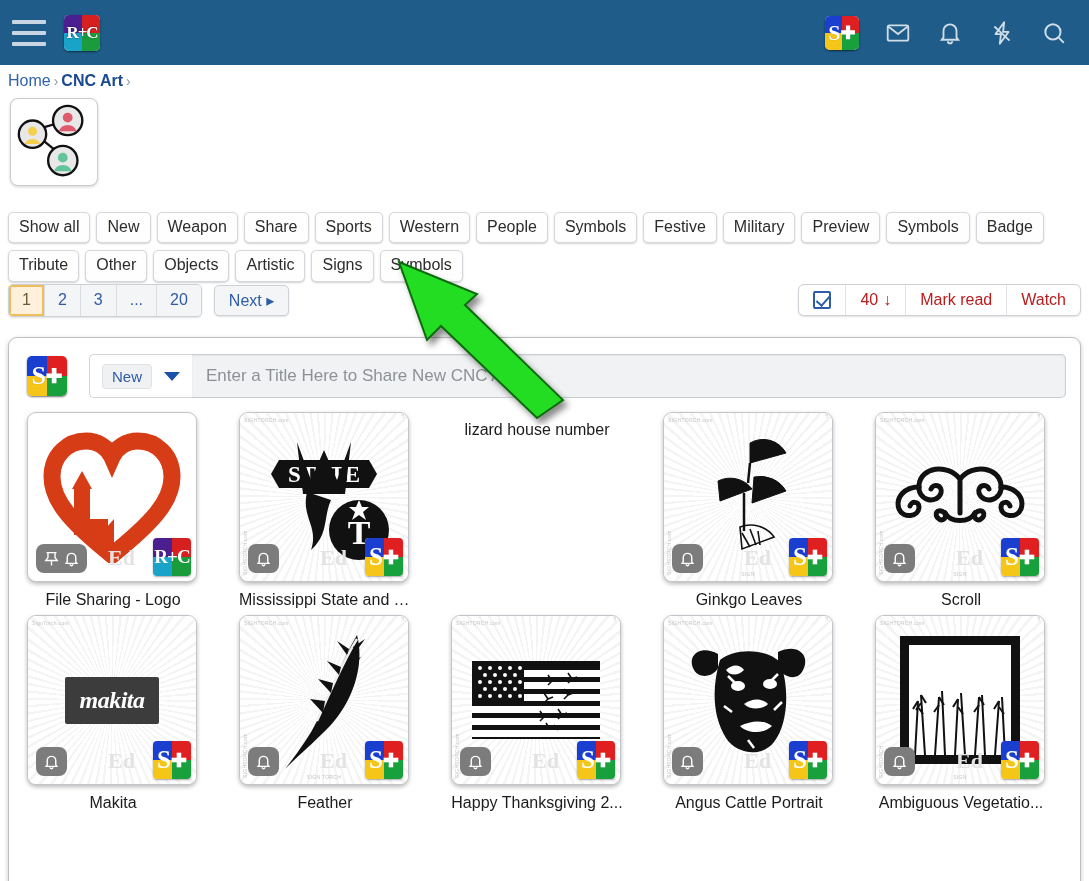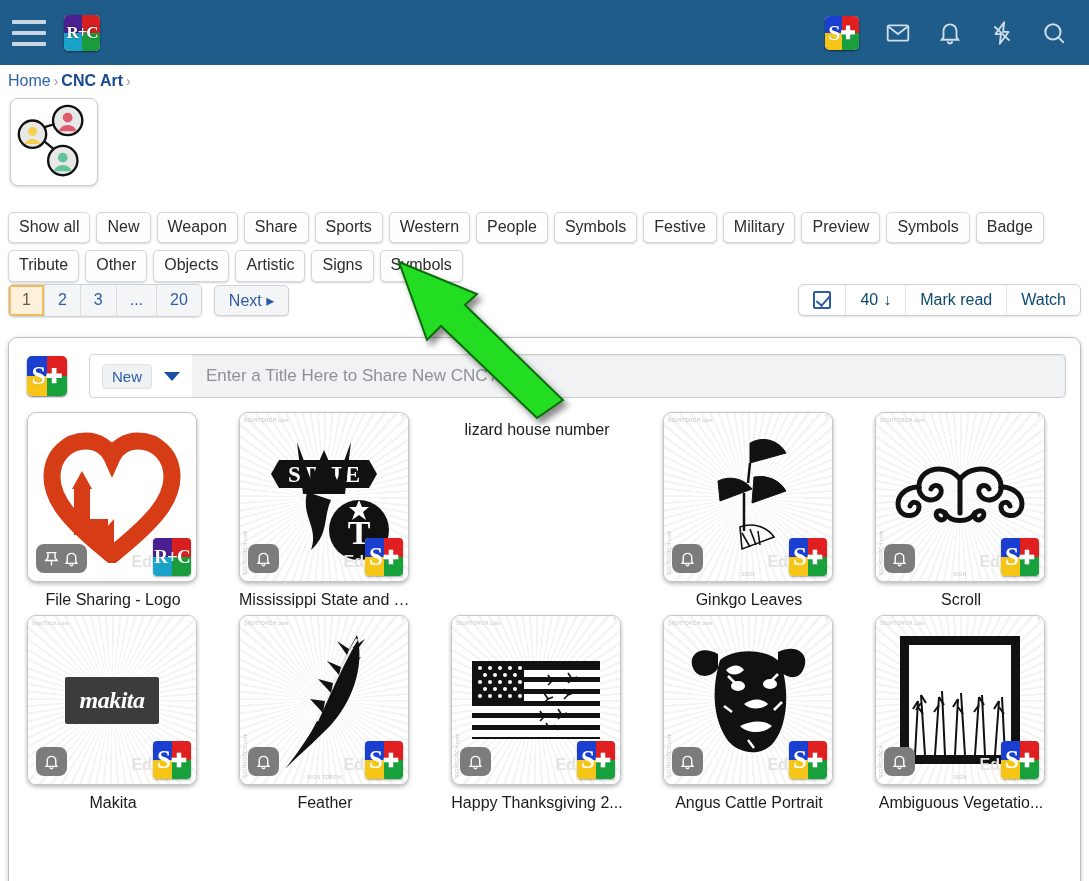--- a/index.html
+++ b/index.html
@@ -97,21 +97,21 @@
     background:#f4f5f7; box-shadow:0 1px 2px rgba(0,0,0,.12); }
   .pg { padding:5px 13px; font-size:16px; color:#2d5ba8; cursor:pointer;
     border-right:1px solid #d9dce0; background:#f4f5f7; line-height:1.3; }
   .pg:last-child { border-right:none; }
   .pg.active { background:#fdf1dc; color:#6d5a33; box-shadow: inset 0 0 0 2px #f0bd5c; }
   .nextbtn { margin-left:12px; border:1px solid #cdd1d6; border-radius:5px;
     background:#f4f5f7; padding:5px 14px; font-size:16px; color:#2d5ba8; cursor:pointer;
     box-shadow:0 1px 2px rgba(0,0,0,.12); }
   .rightctl { margin-left:auto; display:flex; border:1px solid #cdd1d6; border-radius:6px;
     overflow:hidden; background:#fff; box-shadow:0 1px 2px rgba(0,0,0,.12); }
-  .rc-cell { padding:6px 14px; font-size:16px; color:#0c4a6e; cursor:pointer;
+  .rc-cell { padding:6px 14px; font-size:16px; color:#b91c1c; cursor:pointer;
     border-right:1px solid #e0e3e7; display:flex; align-items:center; gap:5px; }
   .rc-cell:last-child { border-right:none; }
   .chk { width:18px; height:18px; border:2px solid #2d5ba8; border-radius:2px;
     position:relative; }
   .chk::after { content:""; position:absolute; left:4px; top:0px; width:6px; height:11px;
     border:solid #2d5ba8; border-width:0 2px 2px 0; transform:rotate(42deg); }
 
   
   .panel {
     position:absolute; left:8px; top:337px; width:1073px; height:600px;
@@ -157,22 +157,22 @@
     position:absolute; left:8px; bottom:8px; background:#7c7c7c; border-radius:8px;
     height:29px; display:flex; align-items:center; gap:3px; padding:0 7px; color:#fff;
   }
   .badge svg { display:block; }
   .corner-logo { position:absolute; right:5px; bottom:5px; width:38px; height:38px;
     border-radius:4px; overflow:hidden; box-shadow:0 1px 2px rgba(0,0,0,.35); }
   .corner-g { position:absolute; right:5px; bottom:5px; width:40px; height:40px;
     border-radius:4px; background:#5a5fd8; color:#cfd2f5; font-size:27px;
     display:flex; align-items:center; justify-content:center;
     font-family:"Liberation Serif", serif; }
-  .ed-wm { position:absolute; right:44px; bottom:10px; font-size:16px; color:#e3e3e3;
-    font-weight:bold; font-family:Liberation Sans, sans-serif; }
+  .ed-wm { position:absolute; right:61px; bottom:10px; font-size:22px; color:#e3e3e3;
+    font-weight:bold; font-family:Liberation Serif, serif; }
   .card-title {
     margin-top:9px; text-align:center; font-size:16px; color:#1c1c1c;
     white-space:nowrap; overflow:hidden; text-overflow:ellipsis; width:172px;
   }
   .circ15 { width:125px; height:130px; border-radius:50%; background:#111;
     display:flex; align-items:center; justify-content:center; color:#fff;
     font-size:72px; font-family:"Liberation Sans", sans-serif; font-weight:bold; }
   .makita-bar { background:#3c3c3c; color:#fff; padding:10px 14px; border-radius:2px;
     font-style:italic; font-weight:bold; font-size:24px;
     font-family:"Liberation Serif", serif; letter-spacing:-.5px; }

